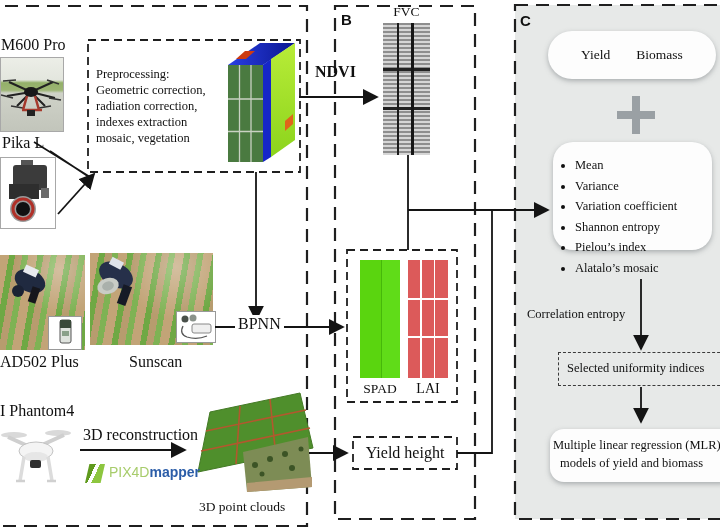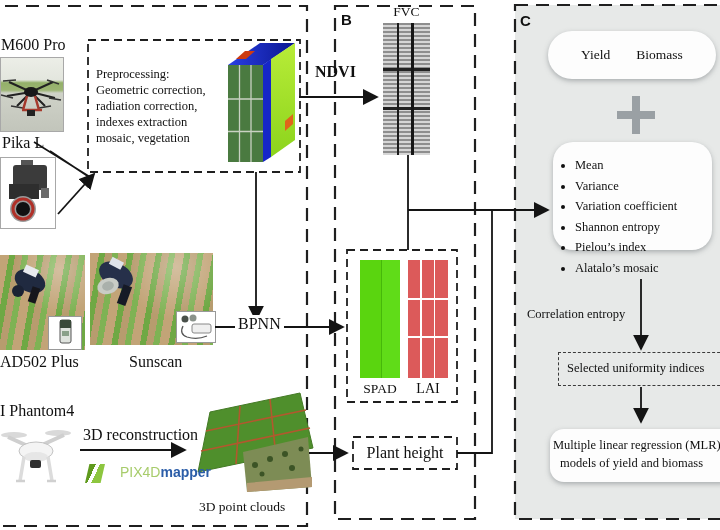--- a/index.html
+++ b/index.html
@@ -203,28 +203,28 @@
   </div>
 
   <div class="lbl" style="left:315px;top:63px;font-weight:bold;">NDVI</div>
   <div class="lbl" style="left:235px;top:315px;background:#fff;padding:0 3px;">BPNN</div>
 
   <div class="lbl" style="left:0px;top:353px;">AD502 Plus</div>
   <div class="lbl" style="left:129px;top:353px;">Sunscan</div>
 
   <div class="lbl" style="left:0px;top:402px;">I Phantom4</div>
   <div class="lbl" style="left:83px;top:426px;">3D reconstruction</div>
-  <div class="lbl pix4d-txt" style="left:120px;top:464px;"><span class="g">PIX4D</span><span class="b">mapper</span></div>
+  <div class="lbl pix4d-txt" style="left:109px;top:464px;"><span class="g">PIX4D</span><span class="b">mapper</span></div>
   <div class="lbl" style="left:199px;top:499px;font-size:13.5px;">3D point clouds</div>
 
   <div class="lbl sec" style="left:341px;top:11px;">B</div>
   <div class="lbl ctr" style="left:383px;top:4px;width:47px;font-size:13.5px;">FVC</div>
   <div class="lbl ctr" style="left:358px;top:381px;width:44px;font-size:13.5px;text-align:center;">SPAD</div>
   <div class="lbl ctr" style="left:406px;top:381px;width:44px;font-size:14px;">LAI</div>
-  <div class="lbl ctr" style="left:353px;top:437px;width:104px;line-height:32px;">Plant height</div>
+  <div class="lbl ctr" style="left:353px;top:437px;width:104px;line-height:32px;">Yield height</div>
 
   <div class="lbl sec" style="left:520px;top:12px;">C</div>
 
   <div class="whitebox" style="left:548px;top:31px;width:168px;height:48px;border-radius:28px;display:flex;align-items:center;justify-content:center;gap:26px;font-size:13.5px;">
     <span>Yield</span>
     <span>Biomass</span>
   </div>
 
   <div class="plus-bar" style="left:617px;top:111px;width:38px;height:8px;"></div>
   <div class="plus-bar" style="left:632px;top:96px;width:8px;height:38px;"></div>

